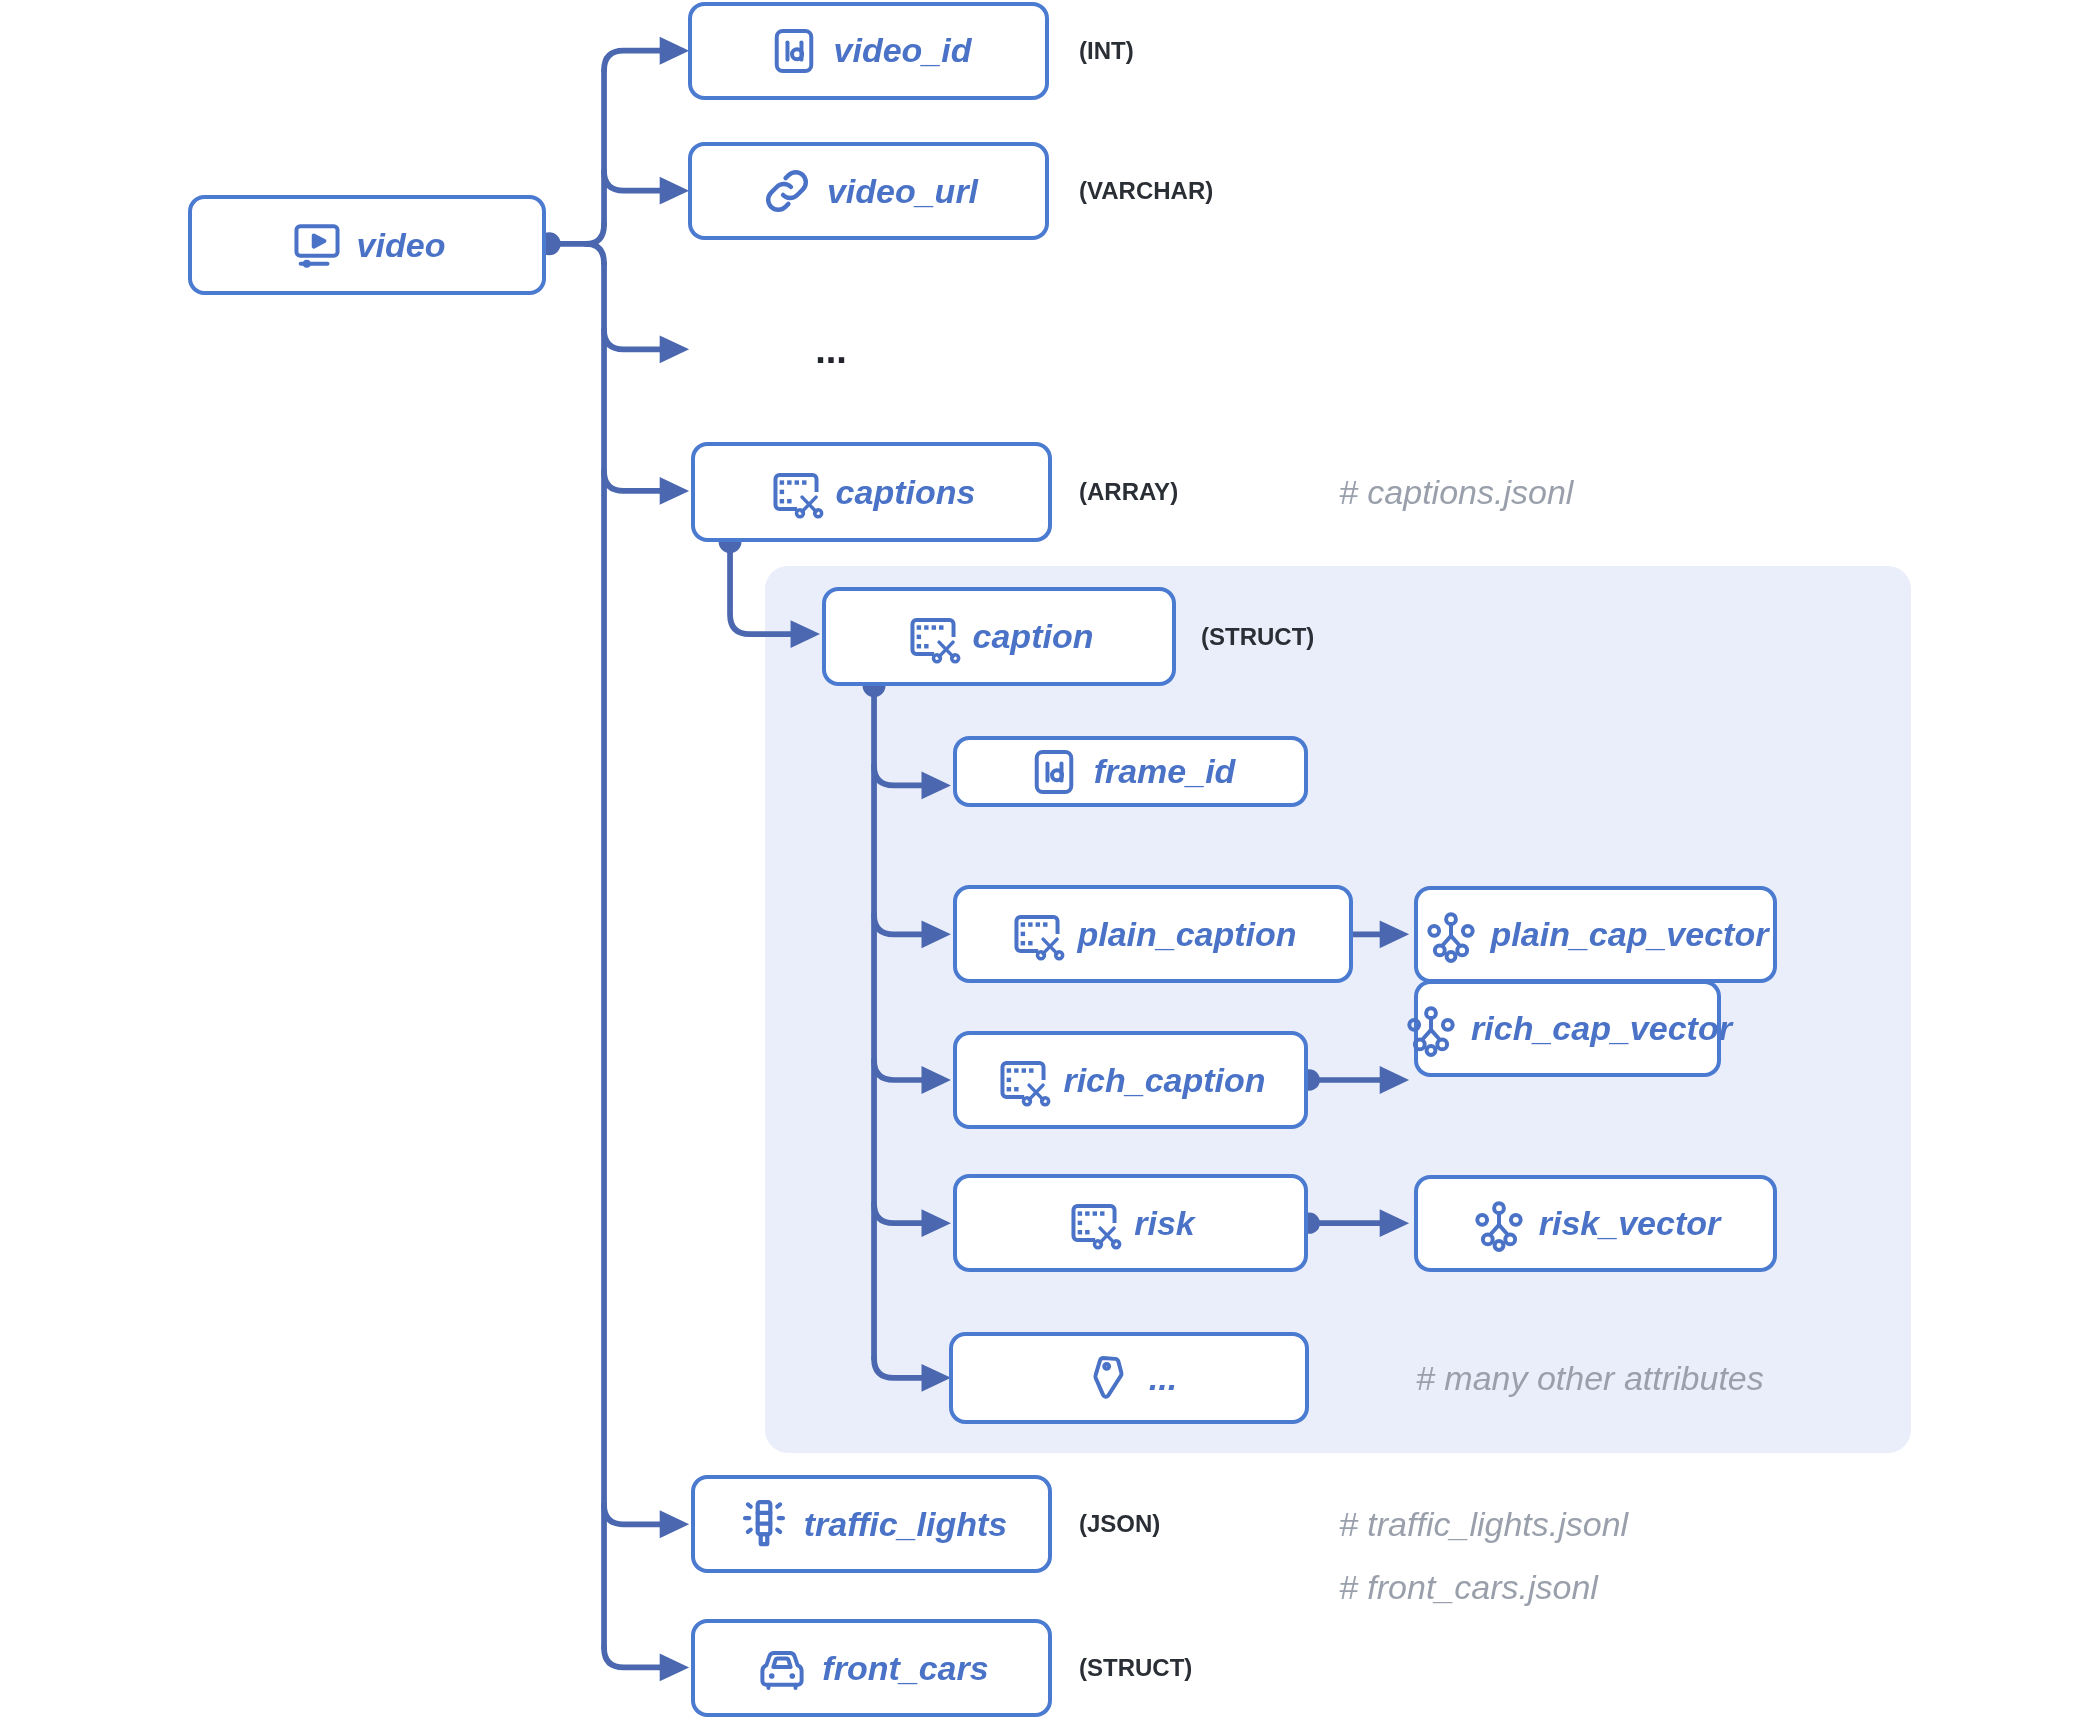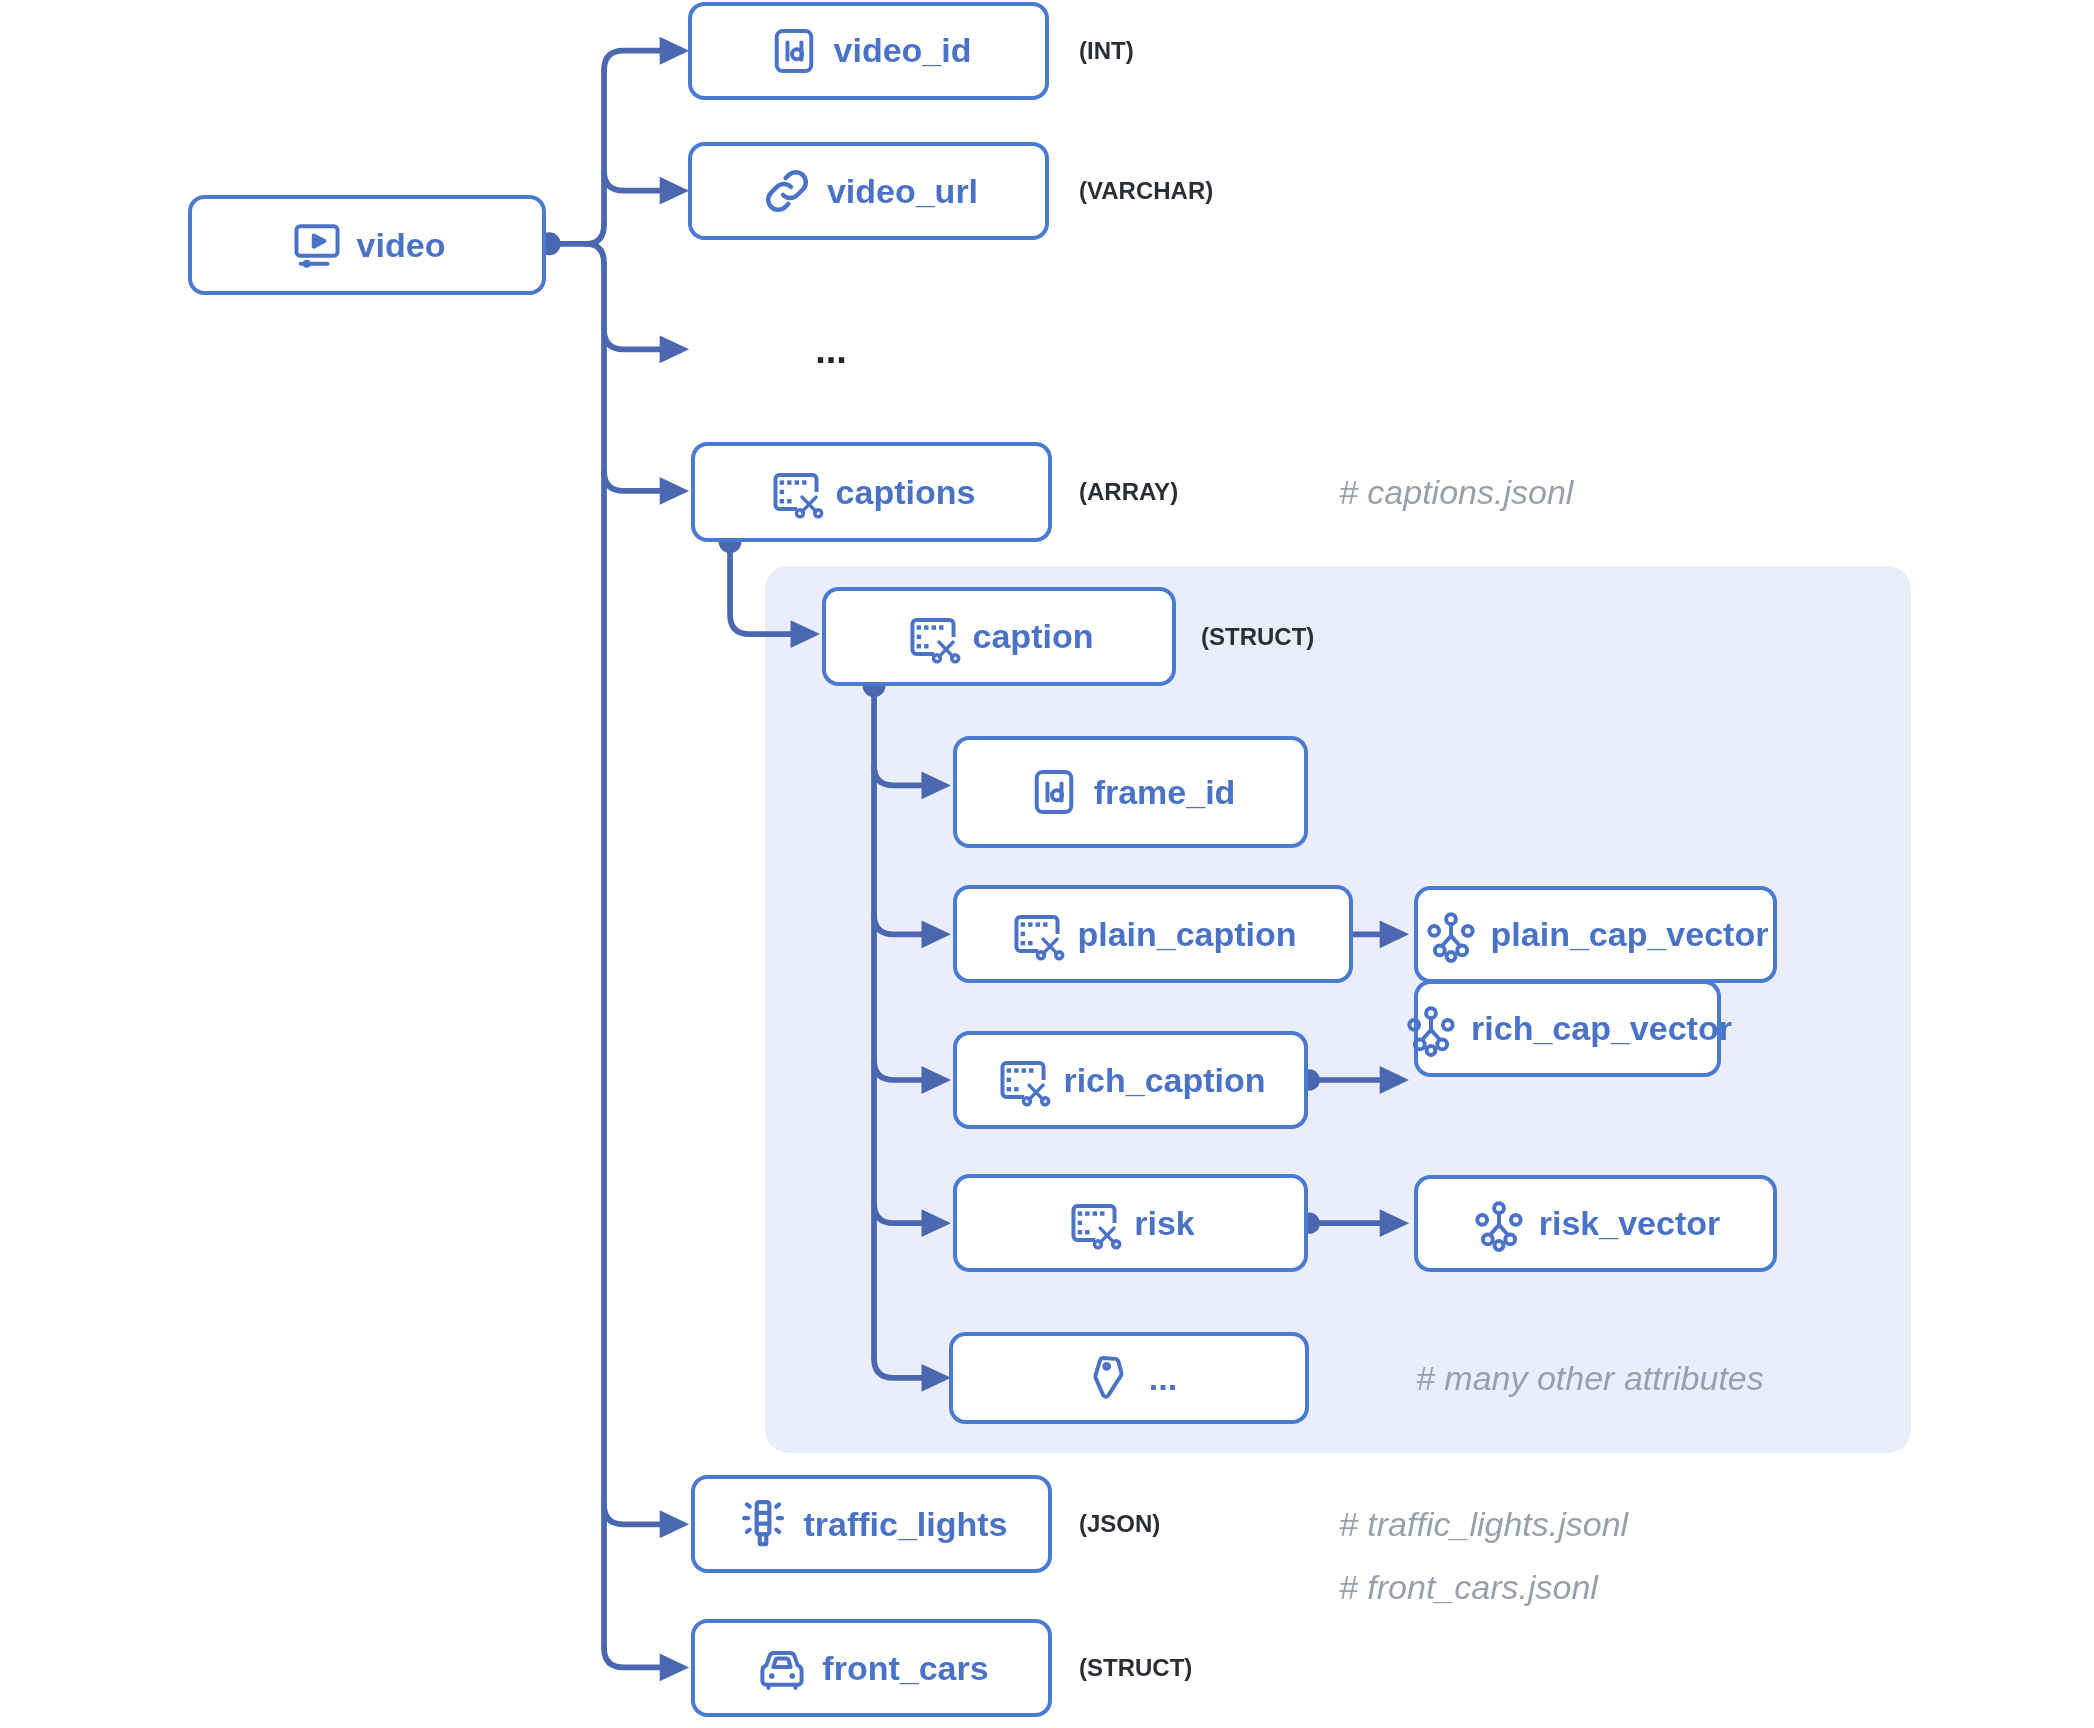--- a/index.html
+++ b/index.html
@@ -8,21 +8,21 @@
     font-family:"Liberation Sans","DejaVu Sans",sans-serif;
   }
   #wires{position:absolute;left:0;top:0;width:2095px;height:1728px;pointer-events:none;}
   .panel{
     position:absolute;left:765px;top:566px;width:1146px;height:887px;
     background:#e9eefa;border-radius:23px;
   }
   .node{
     position:absolute;display:flex;align-items:center;justify-content:center;
     background:#ffffff;border:4.9px solid #4b7ad1;border-radius:16.4px;
-    box-sizing:border-box;gap:12px;
+    box-sizing:border-box;gap:12px;font-style:italic;
   }
   .node .ni{display:flex;align-items:center;justify-content:center;color:#4a72c6;flex:0 0 auto;}
   .node .ni svg{width:56px;height:56px;display:block;}
   .node .nl{
     color:#4a72c6;font-weight:bold;font-size:34px;letter-spacing:0px;white-space:nowrap;
   }
   .sidetext{
     position:absolute;display:flex;align-items:center;height:98px;
     color:#2a2e35;font-weight:bold;font-size:24px;white-space:nowrap;
   }
@@ -220,21 +220,21 @@
   <div class="node" style="left:822px;top:587px;width:354px;height:99px">
     <span class="ni">
         <svg viewBox="0 0 24 24">
           <use href="#ic-clip"></use>
         </svg>
       </span>
     <span class="nl">caption</span>
   </div>
   <div class="sidetext" style="left:1201px;top:588px">(STRUCT)</div>
 
-  <div class="node" style="left:953px;top:736px;width:355px;height:112px">
+  <div class="node" style="left:953px;top:736px;width:355px;height:71px">
     <span class="ni">
         <svg viewBox="0 0 24 24">
           <use href="#ic-id"></use>
         </svg>
       </span>
     <span class="nl">frame_id</span>
   </div>
 
   <div class="node" style="left:953px;top:885px;width:400px;height:98px">
     <span class="ni">

